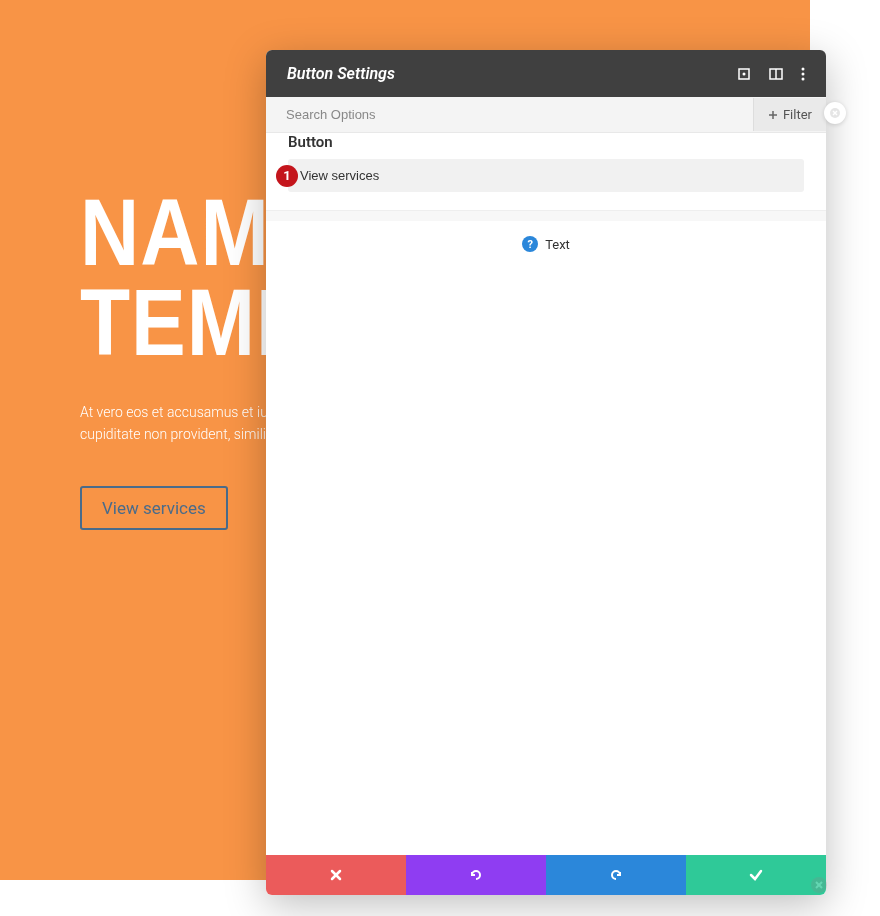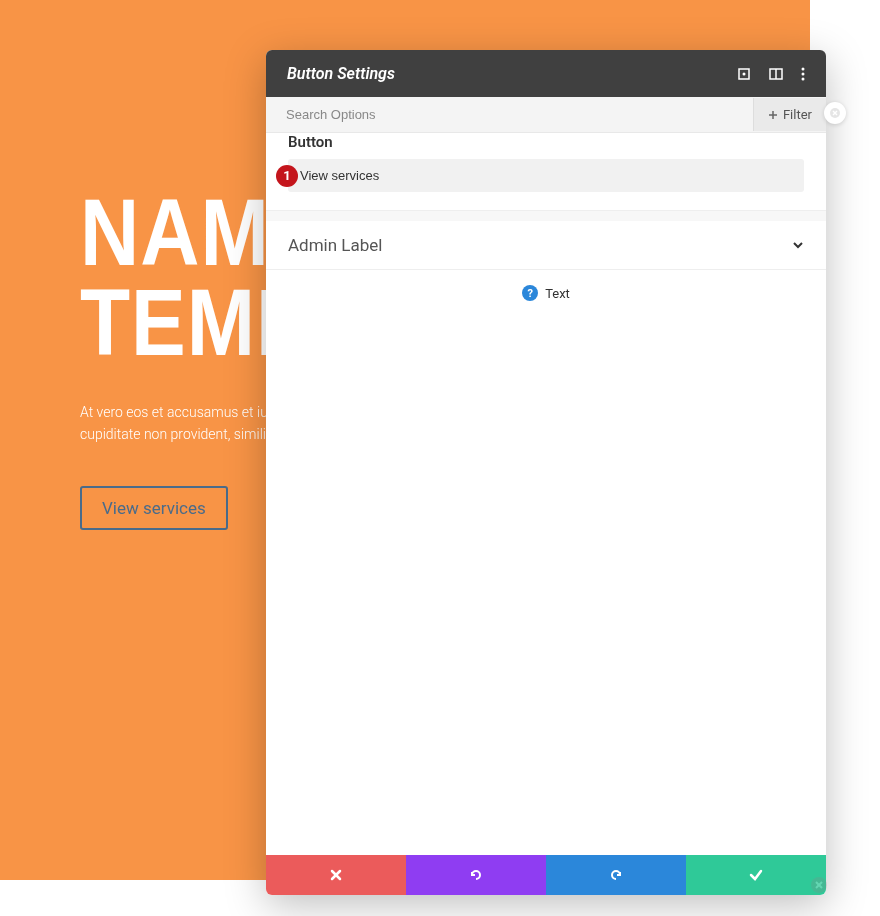--- a/index.html
+++ b/index.html
@@ -106,28 +106,20 @@
         <div class="field-input-wrap">
           <div class="badge">1</div>
           <input class="field-input" type="text" value="View services" style="">
         </div>
       </div>
     </div>
 
     <div class="spacer"></div>
 
 
-    <div class="section">
-      <div class="section-head">
-        <span class="section-title">Admin Label</span>
-        <svg class="chev" viewBox="0 0 12 12">
-            <path d="M2 4 L6 8 L10 4" fill="none" stroke="#333" stroke-width="2"></path>
-          </svg>
-      </div>
-    </div>
 
     <div class="help-row">
       <span class="help-icon">?</span>
       <span>Text</span>
     </div>
 
   </div>
 
   <div class="footer">
     <div class="footer-btn fb-cancel">

